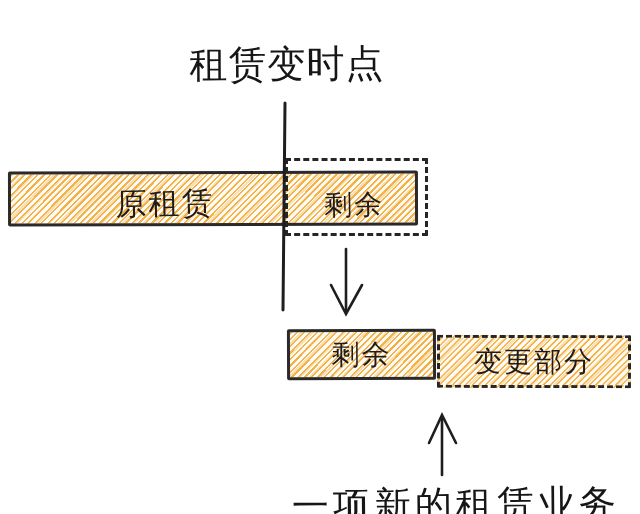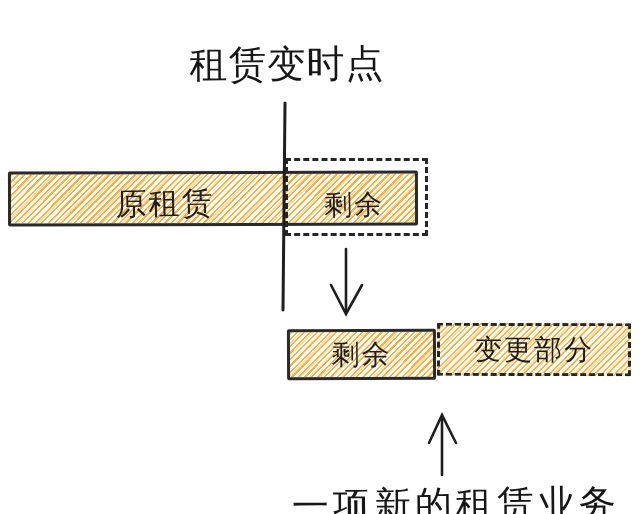--- a/index.html
+++ b/index.html
@@ -74,21 +74,21 @@
     border: 3px solid #2a2a2a;
     border-radius: 2px;
     transform: rotate(-0.2deg);
     z-index: 1;
     display: flex;
     align-items: center;
     justify-content: center;
   }
   .bar-changed {
     left: 437px;
-    top: 300px;
+    top: 312px;
     width: 194px;
     height: 53px;
     border: 3px dashed #262626;
     border-radius: 1px;
     transform: rotate(0.1deg);
     z-index: 1;
     display: flex;
     align-items: center;
     justify-content: center;
   }

